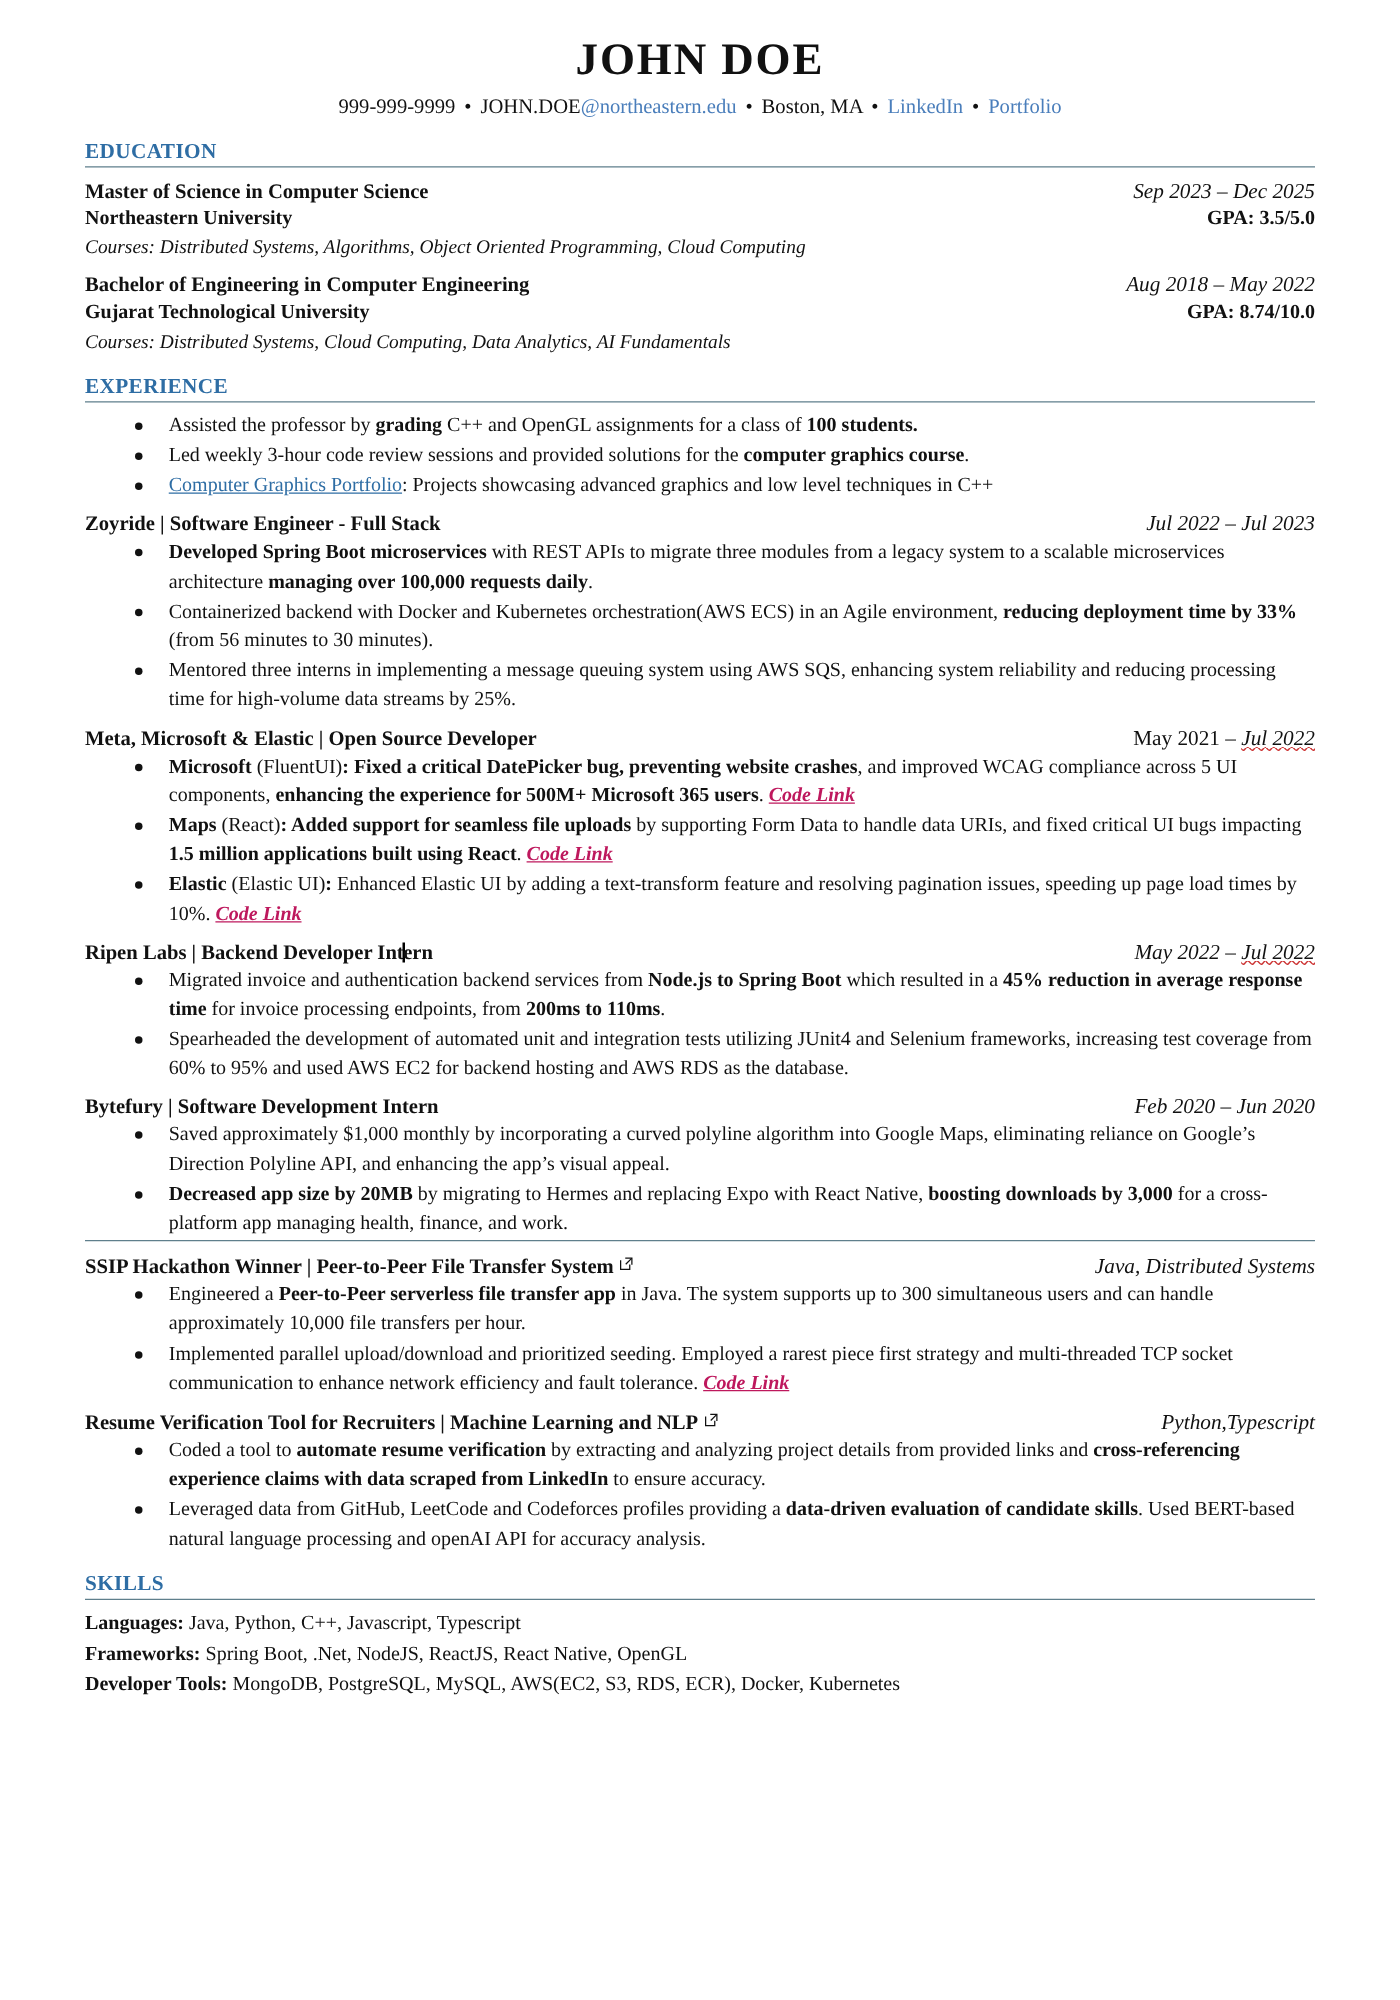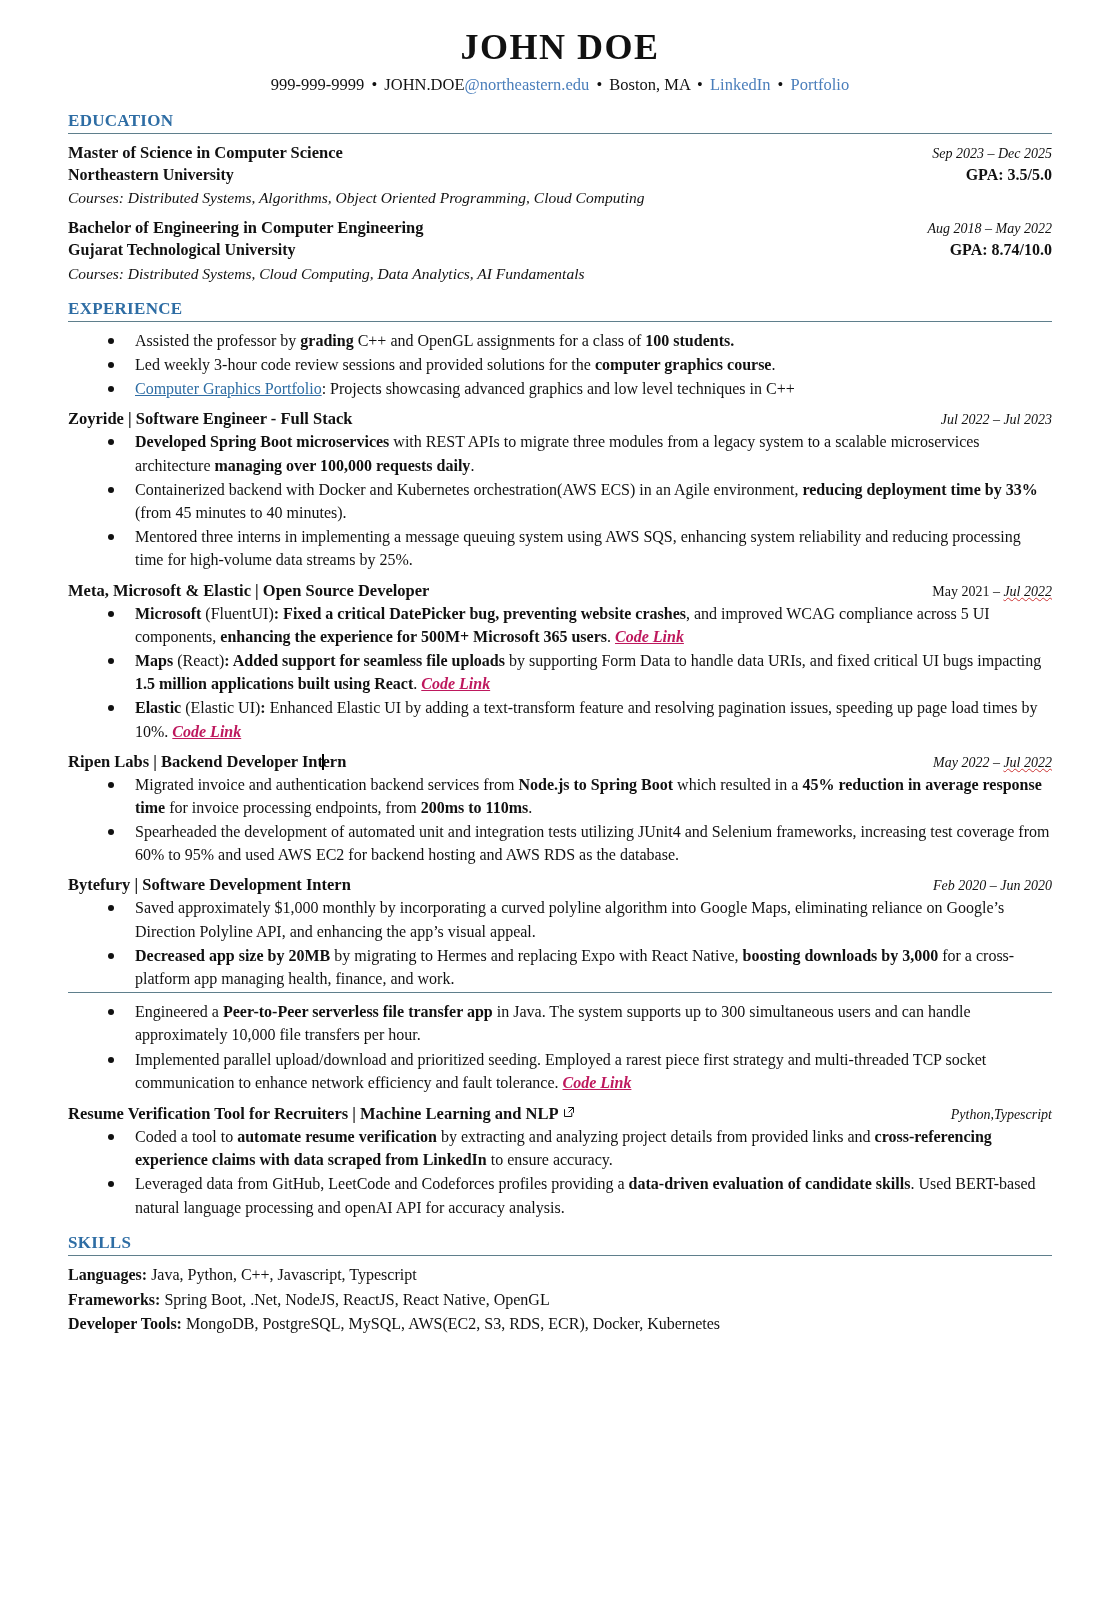--- a/index.html
+++ b/index.html
@@ -50,21 +50,21 @@
   
   .entry { margin-bottom:2px; }
   .entry-head {
     display:flex;
     align-items:baseline;
     justify-content:space-between;
     gap:12px;
     margin-top:9px;
   }
   .entry-title { font-size:16.5px; font-weight:bold; }
-  .entry-date  { font-size:14px; font-style:italic; white-space:nowrap; }
+  .entry-date  { font-size:17px; font-style:italic; white-space:nowrap; }
   .entry-date.plain { font-style:normal; }
   .entry-date .ital { font-style:italic; }
 
   .sub-row {
     display:flex;
     align-items:baseline;
     justify-content:space-between;
     gap:12px;
     font-size:16px;
     line-height:1.45;
@@ -177,21 +177,21 @@
     </ul>
   </div>
 
   <div class="entry">
     <div class="entry-head">
       <span class="entry-title">Zoyride | Software Engineer - Full Stack</span>
       <span class="entry-date">Jul 2022 – Jul 2023</span>
     </div>
     <ul class="bul">
       <li><b>Developed  Spring Boot microservices</b><span> with REST APIs to migrate three modules from a legacy system to a scalable microservices architecture </span><b>managing over 100,000 requests daily</b><span>.</span></li>
-      <li><span>Containerized backend with Docker and Kubernetes orchestration(AWS ECS) in an Agile environment, </span><b>reducing deployment time by 33%</b><span> (from 45 minutes to 40 minutes).</span></li>
+      <li><span>Containerized backend with Docker and Kubernetes orchestration(AWS ECS) in an Agile environment, </span><b>reducing deployment time by 33%</b><span> (from 56 minutes to 30 minutes).</span></li>
       <li><span>Mentored three interns in implementing a message queuing system using AWS SQS, enhancing system reliability and reducing processing time for high-volume data streams by 25%.</span></li>
     </ul>
   </div>
 
   <div class="entry">
     <div class="entry-head">
       <span class="entry-title">Meta, Microsoft &amp; Elastic | Open Source Developer</span>
       <span class="entry-date plain"><span>May 2021 – </span><span class="ital squig">Jul 2022</span></span>
     </div>
     <ul class="bul">
@@ -219,20 +219,28 @@
     </div>
     <ul class="bul">
       <li><span>Saved approximately $1,000 monthly by incorporating a curved polyline algorithm into Google Maps, eliminating reliance on Google’s Direction Polyline API, and enhancing the app’s visual appeal.</span></li>
       <li><b>Decreased app size by 20MB</b><span> by migrating to Hermes and replacing Expo with React Native, </span><b>boosting downloads by 3,000</b><span> for a cross-platform app managing health, finance, and work.</span></li>
     </ul>
   </div>
 
   <hr class="rule">
 
   <div class="entry">
+    <div class="entry-head">
+      <span class="entry-title"><span>SSIP Hackathon Winner  | Peer-to-Peer File Transfer System</span><span class="ext-icon"><svg width="12" height="12" viewBox="0 0 12 12">
+              <path d="M1.5 3.2 L1.5 10.5 L8.8 10.5 L8.8 6.6" fill="none" stroke="#111" stroke-width="1"></path>
+              <path d="M5.2 1.5 L10.5 1.5 L10.5 6.8" fill="none" stroke="#111" stroke-width="1"></path>
+              <path d="M10.3 1.7 L5.6 6.4" fill="none" stroke="#111" stroke-width="1"></path>
+            </svg></span></span>
+      <span class="entry-date">Java, Distributed Systems</span>
+    </div>
     <ul class="bul">
       <li><span>Engineered a </span><b>Peer-to-Peer serverless file transfer app</b><span> in Java. The system supports up to 300 simultaneous users and can handle approximately 10,000 file transfers per hour.</span></li>
       <li><span>Implemented parallel upload/download and prioritized seeding. Employed a rarest piece first strategy and multi-threaded TCP socket communication to enhance network efficiency and fault tolerance. </span><a class="codelink" href="#">Code Link</a></li>
     </ul>
   </div>
 
   <div class="entry">
     <div class="entry-head">
       <span class="entry-title"><span>Resume Verification Tool for Recruiters | Machine Learning and NLP</span><span class="ext-icon"><svg width="12" height="12" viewBox="0 0 12 12">
               <path d="M1.5 3.2 L1.5 10.5 L8.8 10.5 L8.8 6.6" fill="none" stroke="#111" stroke-width="1"></path>

